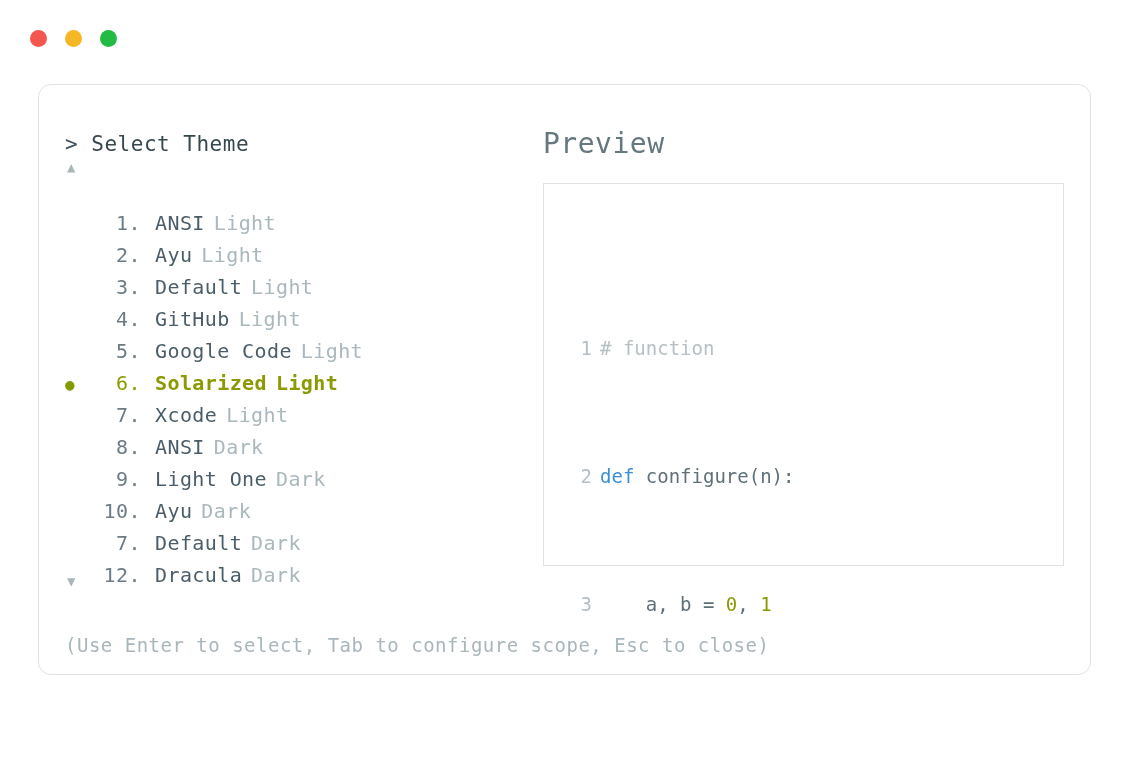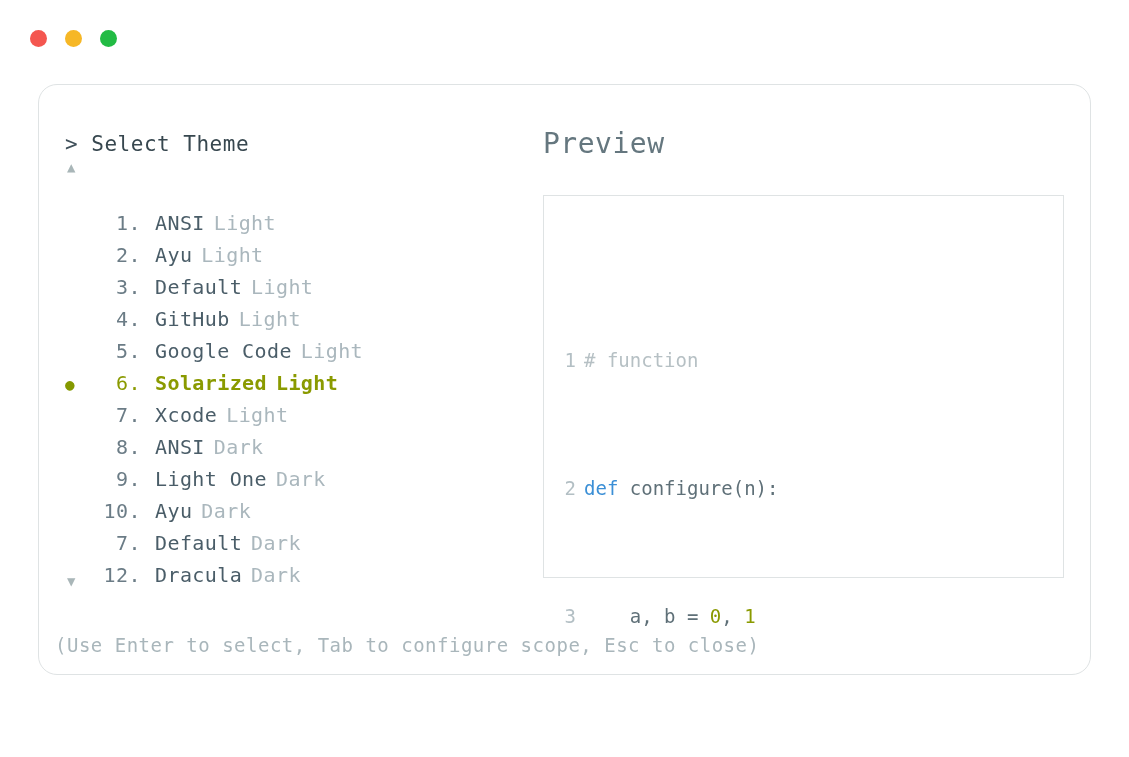--- a/index.html
+++ b/index.html
@@ -36,21 +36,21 @@
 
   
   .card {
     position: absolute;
     left: 38px;
     top: 84px;
     width: 1053px;
     height: 591px;
     box-sizing: border-box;
     border: 1.5px solid #dfe3e4;
-    border-radius: 19px;
+    border-radius: 13px;
     background: #ffffff;
   }
 
   .card-inner {
     position: relative;
     width: 100%;
     height: 100%;
   }
 
   
@@ -132,27 +132,27 @@
     top: 46px;
     width: 524px;
   }
   .preview-label {
     font-size: 28px;
     line-height: 26px;
     color: #65777f;
     letter-spacing: 0.5px;
   }
   .preview-box {
-    margin-top: 38px;
+    margin-top: 26px;
     box-sizing: border-box;
     width: 521px;
     height: 383px;
     border: 1.5px solid #dfe3e4;
     background: #ffffff;
-    padding: 52px 0 0 0;
+    padding: 52px 0 0 16px;
   }
 
   .code {
     font-size: 19px;
     line-height: 32px;
     white-space: pre;
     padding-left: 20px;
   }
   .code-line { display: block; width: fit-content; }
   .ln {
@@ -164,21 +164,21 @@
   }
   .tok-comment { color: #b6c0c4; }
   .tok-keyword { color: #3b8fd6; }
   .tok-builtin { color: #2aa198; }
   .tok-num     { color: #8a9a00; }
   .tok-plain   { color: #5f7078; }
 
   
   .footer {
     position: absolute;
-    left: 16px;
+    left: 26px;
     top: 547px;
     font-size: 19px;
     line-height: 26px;
     color: #a9b6bb;
     letter-spacing: 0.5px;
     white-space: pre;
   }
 </style>
 </head>
 <body>

